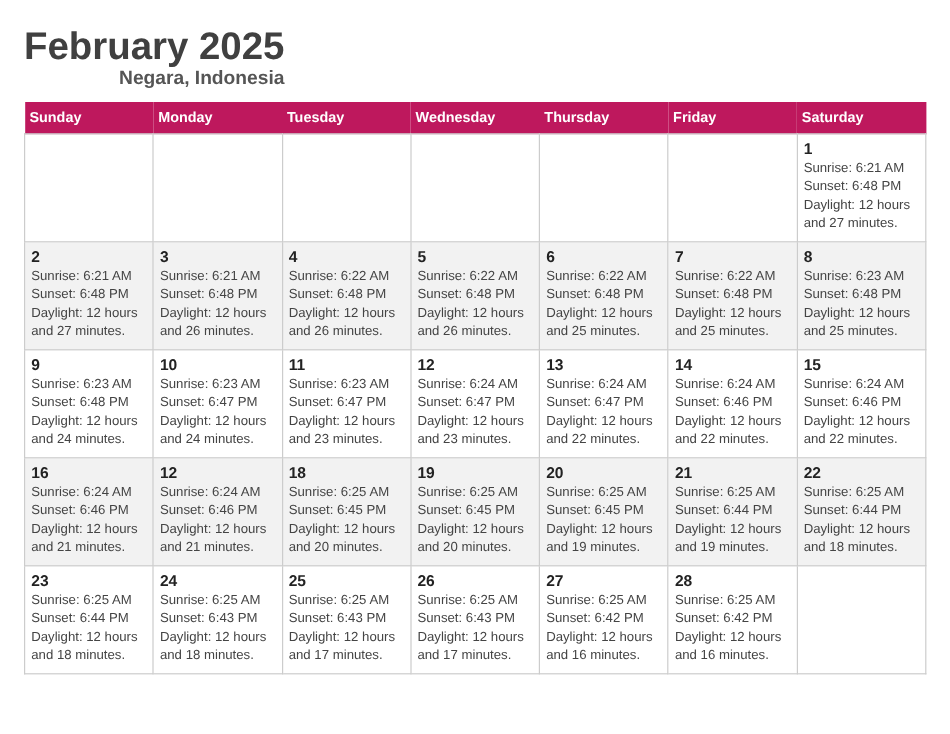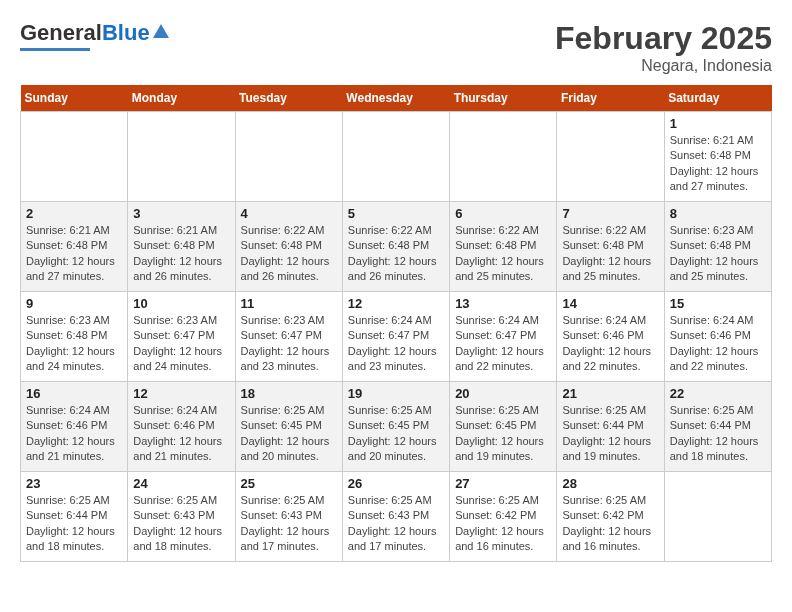--- a/index.html
+++ b/index.html
@@ -24,30 +24,30 @@
     .title-block {
       text-align: right;
     }
     .title-block h1 {
       font-size: 32px;
       font-weight: bold;
       color: #404040;
     }
     .title-block h2 {
       font-size: 16px;
-      font-weight: normal;
+      font-weight: bold;
       color: #555;
     }
     table {
       width: 100%;
       border-collapse: collapse;
       font-size: 11px;
     }
     thead tr th {
-      background-color: #c2410c;
+      background-color: #be185d;
       color: white;
       padding: 6px 4px;
       text-align: left;
       font-size: 12px;
       font-weight: bold;
     }
     tbody tr td {
       border: 1px solid #ccc;
       vertical-align: top;
       padding: 4px 5px;
@@ -77,31 +77,20 @@
       background-color: #f2f2f2;
     }
     tbody tr:nth-child(even) td.empty {
       background-color: #f2f2f2;
     }
   </style>
 </head>
 <body>
 
 <div class="header">
-  <div class="logo">
-    <div style="display:flex;align-items:center;">
-      <span style="font-size:22px;font-weight:bold;color:#333;">
-        <span style="color:#333;">General</span><span style="color:#1a6fc4;">Blue</span>
-      </span>
-      <svg width="18" height="18" viewBox="0 0 18 18" style="margin-left:2px;margin-top:-4px;">
-        <polygon points="9,2 17,16 1,16" fill="#3a7fc1"></polygon>
-      </svg>
-    </div>
-    <div style="height:3px;background:#3a7fc1;width:70px;margin-top:2px;"></div>
-  </div>
   <div class="title-block">
     <h1>February 2025</h1>
     <h2>Negara, Indonesia</h2>
   </div>
 </div>
 
 <table>
   <thead>
     <tr id="header-row">
     <th>Sunday</th>

